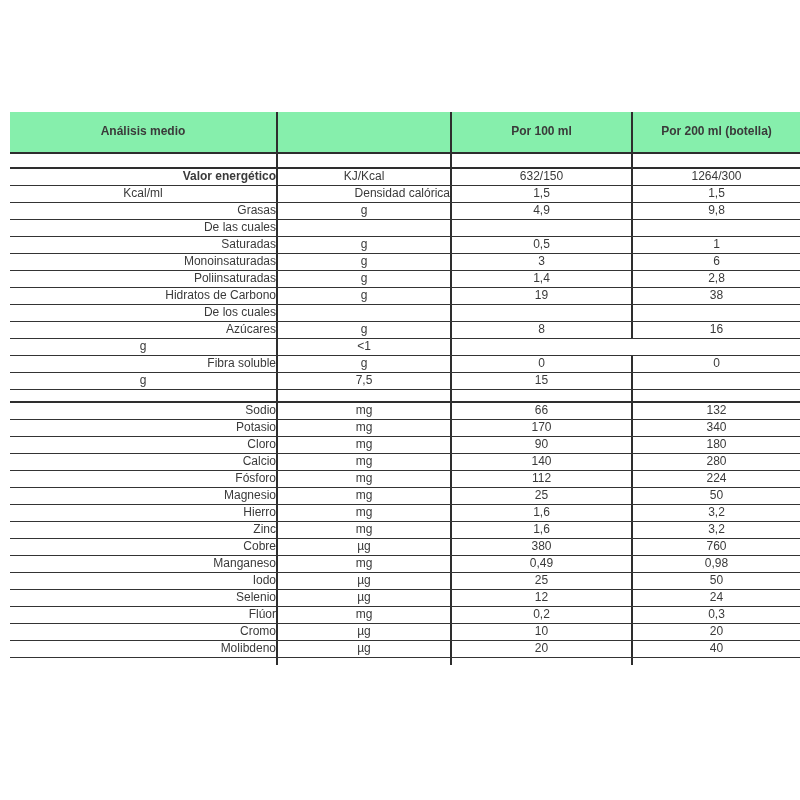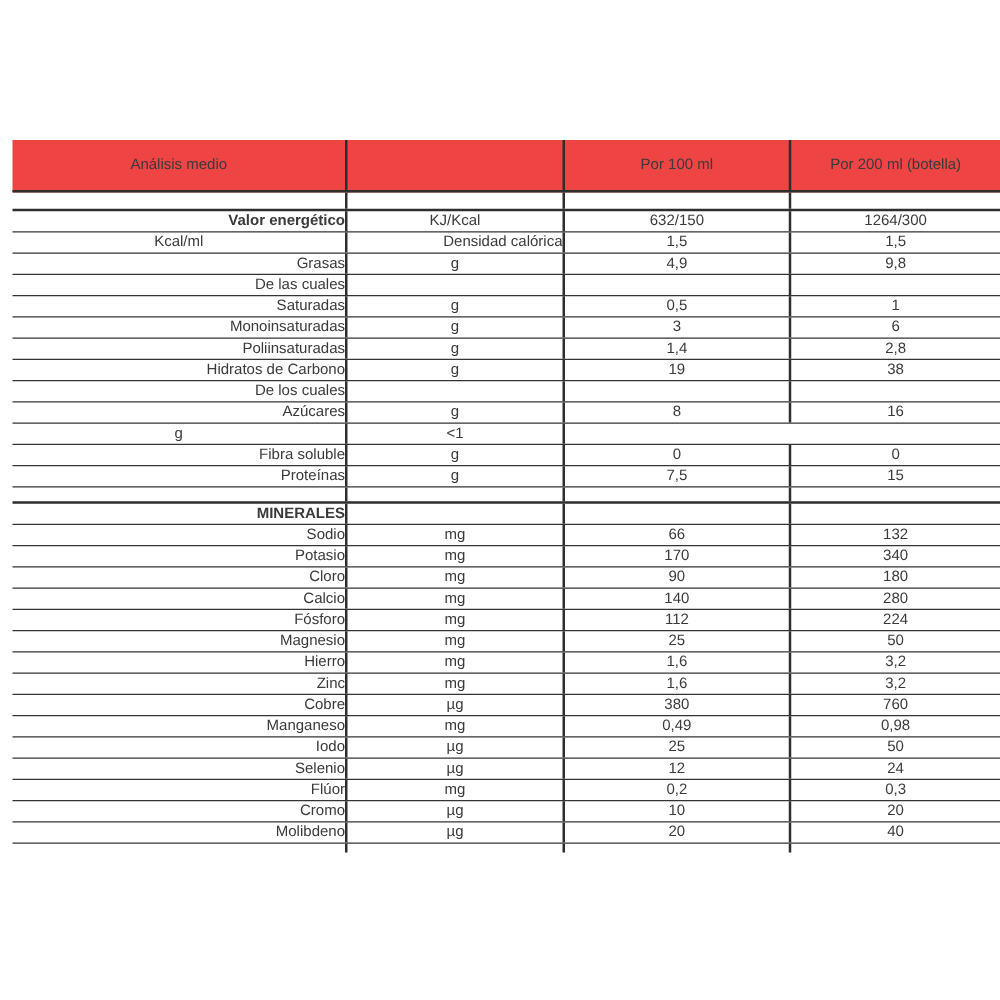--- a/index.html
+++ b/index.html
@@ -12,23 +12,23 @@
     position:absolute;left:10px;top:112px;width:790px;
   }
   .row{
     display:grid;
     grid-template-columns:268px 174px 181px 167px;
     border-bottom:1.7px solid #343434;
     height:16px;
   }
   .row.header{
     height:40px;
-    background:#ef4444;
+    background:#86efac;
     border-bottom:2px solid #2e2e2e;
-    font-weight:normal;
+    font-weight:bold;
   }
   .row.spacer{height:13px;border-bottom:2px solid #2e2e2e;}
   .row.spacer.small{height:11px;}
   .row.bold .label{font-weight:bold;}
   .row.stub{height:7px;border-bottom:none;}
   .c{
     box-sizing:border-box;
     font-size:12px;
     line-height:15px;
     white-space:nowrap;
@@ -125,33 +125,26 @@
         <div class="c unit">g</div>
         <div class="c val">&lt;1</div>
       </div>
       <div class="row">
         <div class="c label">Fibra soluble</div>
         <div class="c unit">g</div>
         <div class="c val">0</div>
         <div class="c val">0</div>
       </div>
       <div class="row">
-        <div class="c label">Proteínas</div>
         <div class="c unit">g</div>
         <div class="c val">7,5</div>
         <div class="c val">15</div>
       </div>
       <div class="row spacer small">
         <div class="c label"></div>
-        <div class="c unit"></div>
-        <div class="c val"></div>
-        <div class="c val"></div>
-      </div>
-      <div class="row bold">
-        <div class="c label">MINERALES</div>
         <div class="c unit"></div>
         <div class="c val"></div>
         <div class="c val"></div>
       </div>
       <div class="row">
         <div class="c label">Sodio</div>
         <div class="c unit">mg</div>
         <div class="c val">66</div>
         <div class="c val">132</div>
       </div>

